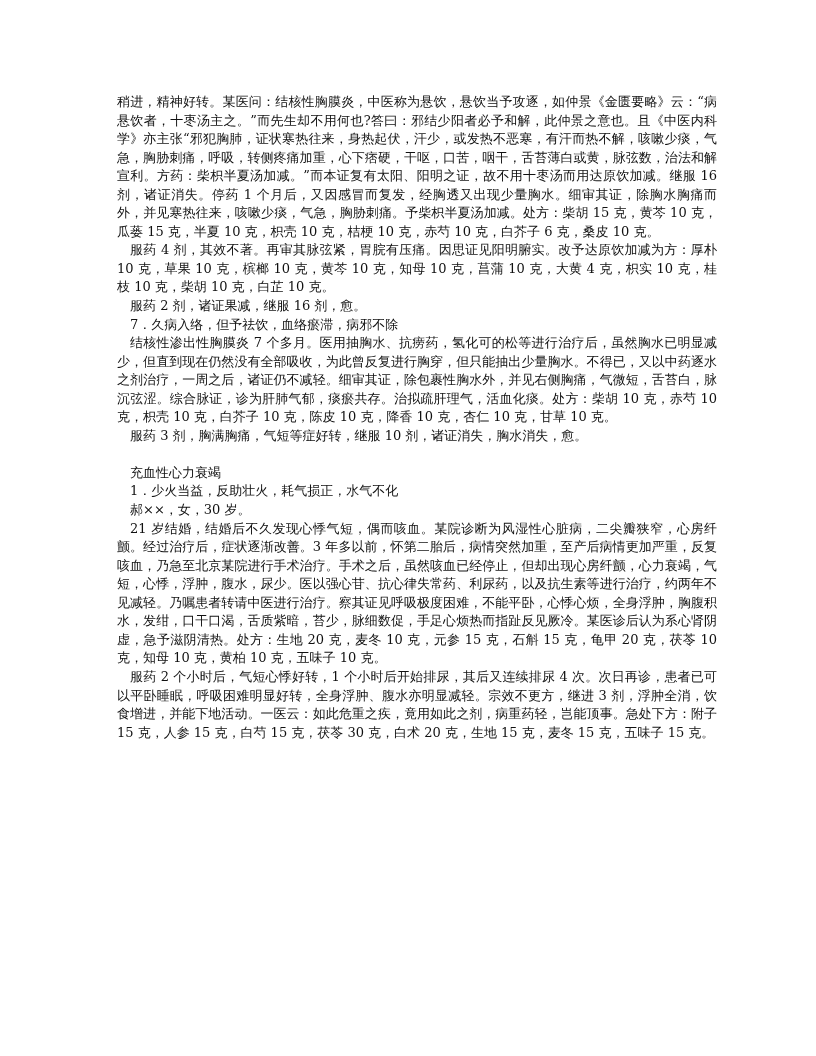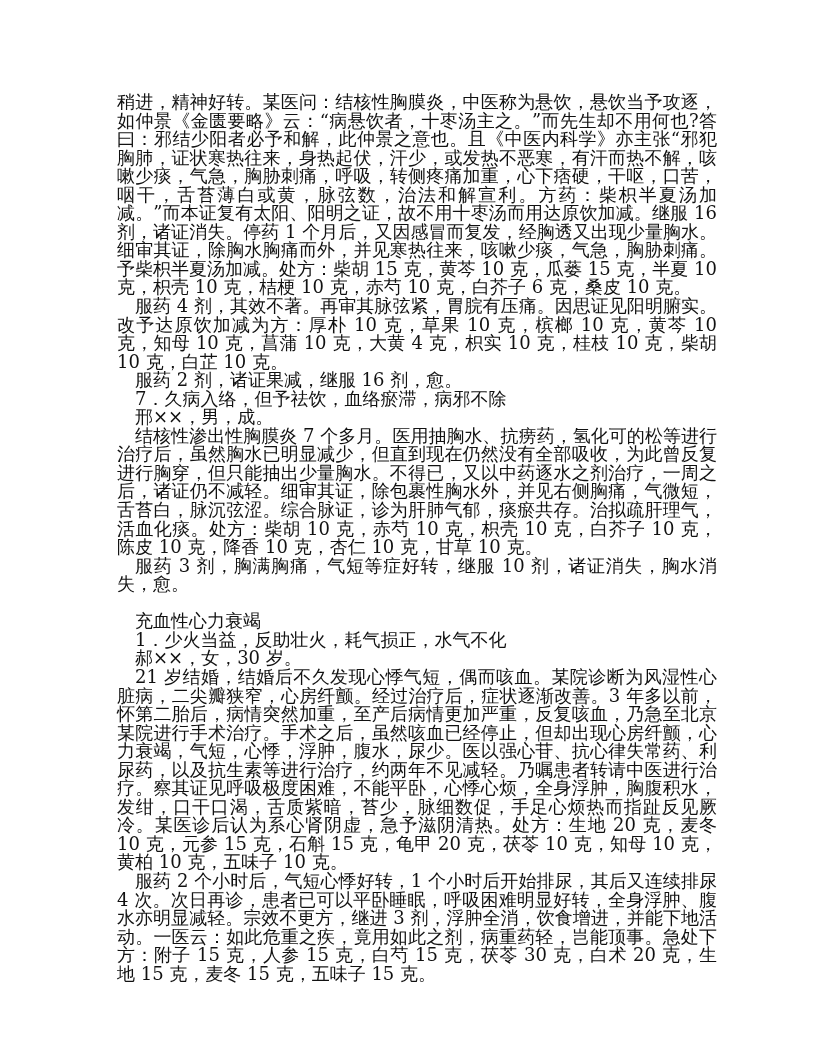--- a/index.html
+++ b/index.html
@@ -4,38 +4,37 @@
 <style>
   html, body { margin: 0; padding: 0; background: #ffffff; }
   body { width: 816px; height: 1056px; position: relative; overflow: hidden; }
   .page {
     position: absolute;
     left: 117px;
     top: 93px;
     width: 600px;
     color: #111111;
     font-family: "DejaVu Serif", "Liberation Serif", serif;
-    font-size: 18px;
+    font-size: 13px;
     line-height: 18.55px;
     text-align: justify;
     text-justify: inter-character;
   }
   .p { margin: 0; }
   .indent { text-indent: 1em; }
   .blank { height: 18.55px; }
 </style>
 </head>
 <body>
 
 <div class="page">
   <p class="p">稍进，精神好转。某医问：结核性胸膜炎，中医称为悬饮，悬饮当予攻逐，如仲景《金匮要略》云：“病悬饮者，十枣汤主之。”而先生却不用何也?答曰：邪结少阳者必予和解，此仲景之意也。且《中医内科学》亦主张“邪犯胸肺，证状寒热往来，身热起伏，汗少，或发热不恶寒，有汗而热不解，咳嗽少痰，气急，胸胁刺痛，呼吸，转侧疼痛加重，心下痞硬，干呕，口苦，咽干，舌苔薄白或黄，脉弦数，治法和解宣利。方药：柴枳半夏汤加减。”而本证复有太阳、阳明之证，故不用十枣汤而用达原饮加减。继服 16 剂，诸证消失。停药 1 个月后，又因感冒而复发，经胸透又出现少量胸水。细审其证，除胸水胸痛而外，并见寒热往来，咳嗽少痰，气急，胸胁刺痛。予柴枳半夏汤加减。处方：柴胡 15 克，黄芩 10 克，瓜蒌 15 克，半夏 10 克，枳壳 10 克，桔梗 10 克，赤芍 10 克，白芥子 6 克，桑皮 10 克。</p>
   <p class="p indent">服药 4 剂，其效不著。再审其脉弦紧，胃脘有压痛。因思证见阳明腑实。改予达原饮加减为方：厚朴 10 克，草果 10 克，槟榔 10 克，黄芩 10 克，知母 10 克，菖蒲 10 克，大黄 4 克，枳实 10 克，桂枝 10 克，柴胡 10 克，白芷 10 克。</p>
   <p class="p indent">服药 2 剂，诸证果减，继服 16 剂，愈。</p>
   <p class="p indent">7．久病入络，但予祛饮，血络瘀滞，病邪不除</p>
-  <p class="p indent">邢××，男，成。</p>
   <p class="p indent">结核性渗出性胸膜炎 7 个多月。医用抽胸水、抗痨药，氢化可的松等进行治疗后，虽然胸水已明显减少，但直到现在仍然没有全部吸收，为此曾反复进行胸穿，但只能抽出少量胸水。不得已，又以中药逐水之剂治疗，一周之后，诸证仍不减轻。细审其证，除包裹性胸水外，并见右侧胸痛，气微短，舌苔白，脉沉弦涩。综合脉证，诊为肝肺气郁，痰瘀共存。治拟疏肝理气，活血化痰。处方：柴胡 10 克，赤芍 10 克，枳壳 10 克，白芥子 10 克，陈皮 10 克，降香 10 克，杏仁 10 克，甘草 10 克。</p>
   <p class="p indent">服药 3 剂，胸满胸痛，气短等症好转，继服 10 剂，诸证消失，胸水消失，愈。</p>
 
   <div class="blank"></div>
 
   <p class="p indent">充血性心力衰竭</p>
   <p class="p indent">1．少火当益，反助壮火，耗气损正，水气不化</p>
   <p class="p indent">郝××，女，30 岁。</p>
   <p class="p indent">21 岁结婚，结婚后不久发现心悸气短，偶而咳血。某院诊断为风湿性心脏病，二尖瓣狭窄，心房纤颤。经过治疗后，症状逐渐改善。3 年多以前，怀第二胎后，病情突然加重，至产后病情更加严重，反复咳血，乃急至北京某院进行手术治疗。手术之后，虽然咳血已经停止，但却出现心房纤颤，心力衰竭，气短，心悸，浮肿，腹水，尿少。医以强心苷、抗心律失常药、利尿药，以及抗生素等进行治疗，约两年不见减轻。乃嘱患者转请中医进行治疗。察其证见呼吸极度困难，不能平卧，心悸心烦，全身浮肿，胸腹积水，发绀，口干口渴，舌质紫暗，苔少，脉细数促，手足心烦热而指趾反见厥冷。某医诊后认为系心肾阴虚，急予滋阴清热。处方：生地 20 克，麦冬 10 克，元参 15 克，石斛 15 克，龟甲 20 克，茯苓 10 克，知母 10 克，黄柏 10 克，五味子 10 克。</p>
   <p class="p indent">服药 2 个小时后，气短心悸好转，1 个小时后开始排尿，其后又连续排尿 4 次。次日再诊，患者已可以平卧睡眠，呼吸困难明显好转，全身浮肿、腹水亦明显减轻。宗效不更方，继进 3 剂，浮肿全消，饮食增进，并能下地活动。一医云：如此危重之疾，竟用如此之剂，病重药轻，岂能顶事。急处下方：附子 15 克，人参 15 克，白芍 15 克，茯苓 30 克，白术 20 克，生地 15 克，麦冬 15 克，五味子 15 克。</p>

